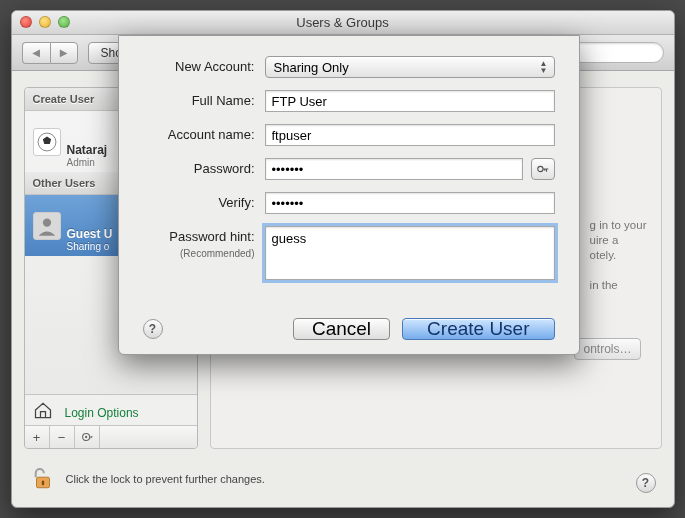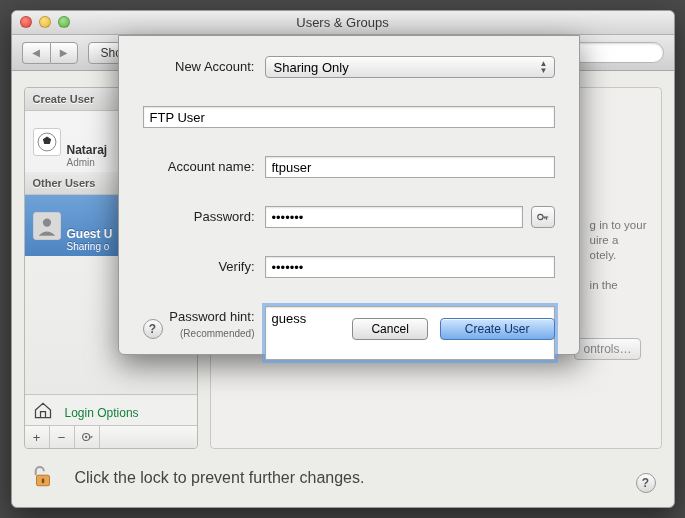--- a/index.html
+++ b/index.html
@@ -27,41 +27,41 @@
   .avatar { width: 28px; height: 28px; border-radius: 3px; background: #fff; border: 1px solid #ccc; display: flex; align-items: center; justify-content: center; }
   .udetails .name { font-weight: bold; color: #333; font-size: 12px; margin-top: 28px; }
   .udetails .sub { color: #777; font-size: 10px; }
   .selected { background: linear-gradient(#6ea2d8, #4d84c2); color: #fff; }
   .selected .name, .selected .sub { color: #fff; text-shadow: 0 -1px 0 rgba(0,0,0,0.3); }
   .avatar-sil { background: #d9d9d9; }
   .sidebar-bottom { position: absolute; bottom: 0; left: 0; right: 0; }
   .login-opt { border-top: 1px solid #c5c5c5; display: flex; align-items: flex-end; gap: 12px; padding: 5px 8px; font-size: 12px; color: #15803d; background: #f0f0ee; }
   .small-btn-row { display: flex; border-top: 1px solid #c5c5c5; background: linear-gradient(#f7f7f5, #e7e7e5); }
   .small-btn { width: 25px; height: 22px; border-right: 1px solid #c5c5c5; display: flex; align-items: center; justify-content: center; font-size: 13px; color: #555; }
-  .lockrow { position: absolute; left: 18px; bottom: 14px; display: flex; align-items: center; gap: 19px; color: #444; font-size: 16px; }
+  .lockrow { position: absolute; left: 18px; bottom: 14px; display: flex; align-items: center; gap: 10px; color: #444; font-size: 11px; }
   .help-bottom { position: absolute; right: 18px; bottom: 14px; }
   .helpbtn { width: 20px; height: 20px; border-radius: 50%; background: linear-gradient(#fdfdfd,#dadada); border: 1px solid #999; display: flex; align-items: center; justify-content: center; font-size: 12px; color: #555; font-weight: bold; }
   
   .content-ghost { position: absolute; left: 198px; top: 16px; right: 12px; height: 362px; border: 1px solid #c8c8c8; border-radius: 4px; background: #f0efee; padding: 20px; color: #b0b0b0; font-size: 12px; overflow: hidden; }
   .ghost-btn { float: right; margin-top: 230px; border: 1px solid #b7b7b7; border-radius: 4px; padding: 3px 8px; background: linear-gradient(#fbfbfb,#e3e3e3); color: #888; font-size: 12px; }
   
   .sheet { position: absolute; top: 24px; left: 106px; width: 462px; height: 320px; background: #eeeeec; border: 1px solid #9a9a9a; border-radius: 0 0 6px 6px; box-shadow: 0 10px 30px rgba(0,0,0,0.5); padding: 20px 24px 16px 24px; }
-  .formrow { display: flex; align-items: flex-start; margin-bottom: 28px; }
+  .formrow { display: flex; align-items: flex-start; margin-bottom: 12px; }
   .formrow .flabel { width: 122px; text-align: right; padding-right: 10px; font-size: 13px; color: #222; line-height: 22px; }
   .formrow .flabel .sub { display: block; font-size: 10px; color: #666; line-height: 11px; }
   .formrow .fctrl { flex: 1; }
   .select { height: 22px; border: 1px solid #9a9a9a; border-radius: 4px; background: linear-gradient(#fdfdfd,#e2e2e2); display: flex; align-items: center; justify-content: space-between; padding: 0 6px 0 8px; font-size: 13px; box-shadow: 0 1px 0 #fff inset; }
   .select .arrows { font-size: 8px; line-height: 7px; color: #555; display: flex; flex-direction: column; }
   .tinput { height: 22px; width: 100%; border: 1px solid #a8a8a8; background: #fff; box-shadow: inset 0 1px 2px rgba(0,0,0,0.12); padding: 0 6px; font-size: 13px; }
   .pwrow .fctrl { display: flex; gap: 8px; align-items: center; }
   .keybtn { width: 24px; height: 22px; border: 1px solid #9a9a9a; border-radius: 4px; background: linear-gradient(#fdfdfd,#e2e2e2); display: flex; align-items: center; justify-content: center; }
   .hint { height: 54px; width: 100%; border: 1px solid #a8a8a8; background: #fff; box-shadow: inset 0 1px 2px rgba(0,0,0,0.12), 0 0 0 3px rgba(96,160,234,0.6); padding: 4px 6px; font-size: 13px; resize: none; outline: none; }
   .sheet-bottom { position: absolute; bottom: 14px; left: 24px; right: 24px; display: flex; align-items: center; }
   .sheet-bottom .spacer { flex: 1; }
-  .btn { height: 22px; padding: 0 18px; border-radius: 4px; border: 1px solid #8b8b8b; background: linear-gradient(#fdfdfd,#dedede); font-size: 12px; display: flex; align-items: center; box-shadow: 0 1px 0 #fff inset; margin-left: 12px; }
+  .btn { height: 22px; padding: 0 18px; border-radius: 4px; border: 1px solid #8b8b8b; background: linear-gradient(#fdfdfd,#dedede); font-size: 19px; display: flex; align-items: center; box-shadow: 0 1px 0 #fff inset; margin-left: 12px; }
   .btn.default { background: linear-gradient(#cfe6ff,#77acec); border-color: #4b79b8; color: #13356b; box-shadow: 0 1px 0 rgba(255,255,255,0.7) inset; font-weight: 500; padding: 0 24px; }
   .lock-icon svg { width: 26px; height: 26px; }
   .house { width: 20px; height: 20px; }
   .soccer { width: 22px; height: 22px; }
 </style>
 </head>
 <body>
 
 <div class="window">
 
@@ -171,20 +171,21 @@
         <div class="select">
           <span>Sharing Only</span>
           <span class="arrows">
               <span>▲</span>
               <span>▼</span>
             </span>
         </div>
       </div>
     </div>
     <div class="formrow">
+      <div class="flabel">Full Name:</div>
       <div class="fctrl"><input class="tinput" value="FTP User" style=""></div>
     </div>
     <div class="formrow">
       <div class="flabel">Account name:</div>
       <div class="fctrl"><input class="tinput" value="ftpuser" style=""></div>
     </div>
     <div class="formrow pwrow">
       <div class="flabel">Password:</div>
       <div class="fctrl">
         <input class="tinput" style="flex: 1 1 0%;" value="•••••••">

